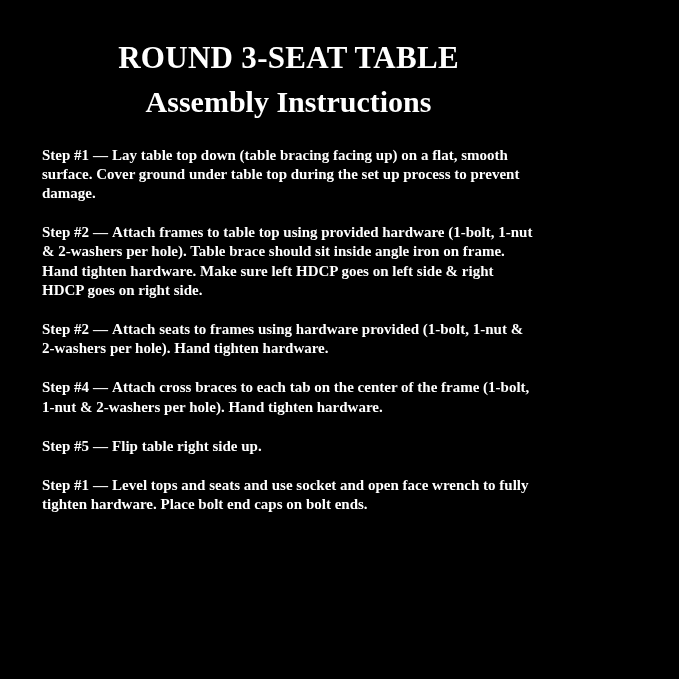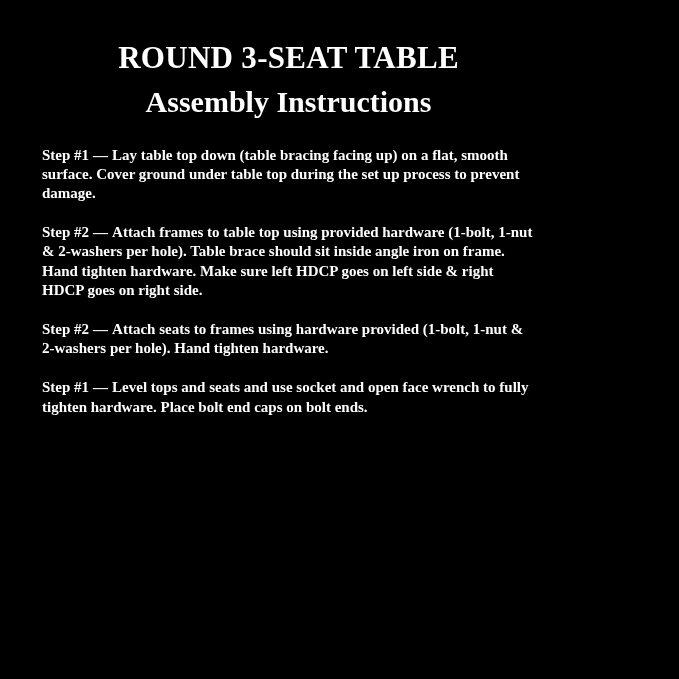--- a/index.html
+++ b/index.html
@@ -72,20 +72,26 @@
     </p>
 
     <p class="step">
       <span class="label">Step #2</span><span class="dash">—</span><span>Attach frames to table top using provided hardware (1-bolt, 1-nut &amp; 2-washers per hole). Table brace should sit inside angle iron on frame. Hand tighten hardware. Make sure left HDCP goes on left side &amp; right HDCP goes on right side.</span>
     </p>
 
     <p class="step">
       <span class="label">Step #2</span><span class="dash">—</span><span>Attach seats to frames using hardware provided (1-bolt, 1-nut &amp; 2-washers per hole). Hand tighten hardware.</span>
     </p>
 
+    <p class="step">
+      <span class="label">Step #4</span><span class="dash">—</span><span>Attach cross braces to each tab on the center of the frame (1-bolt, 1-nut &amp; 2-washers per hole). Hand tighten hardware.</span>
+    </p>
 
+    <p class="step">
+      <span class="label">Step #5</span><span class="dash">—</span><span>Flip table right side up.</span>
+    </p>
 
     <p class="step">
       <span class="label">Step #1</span><span class="dash">—</span><span>Level tops and seats and use socket and open face wrench to fully tighten hardware. Place bolt end caps on bolt ends.</span>
     </p>
 
   </div>
 </div>
 
 </body></html>

